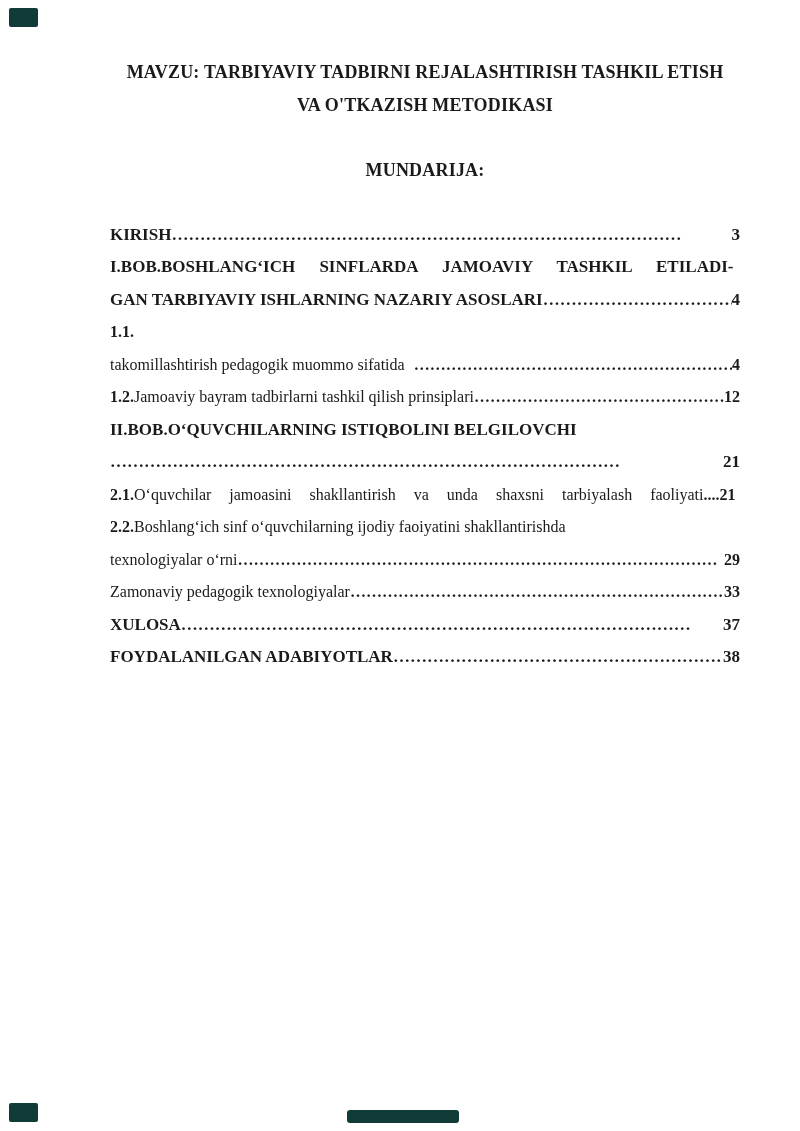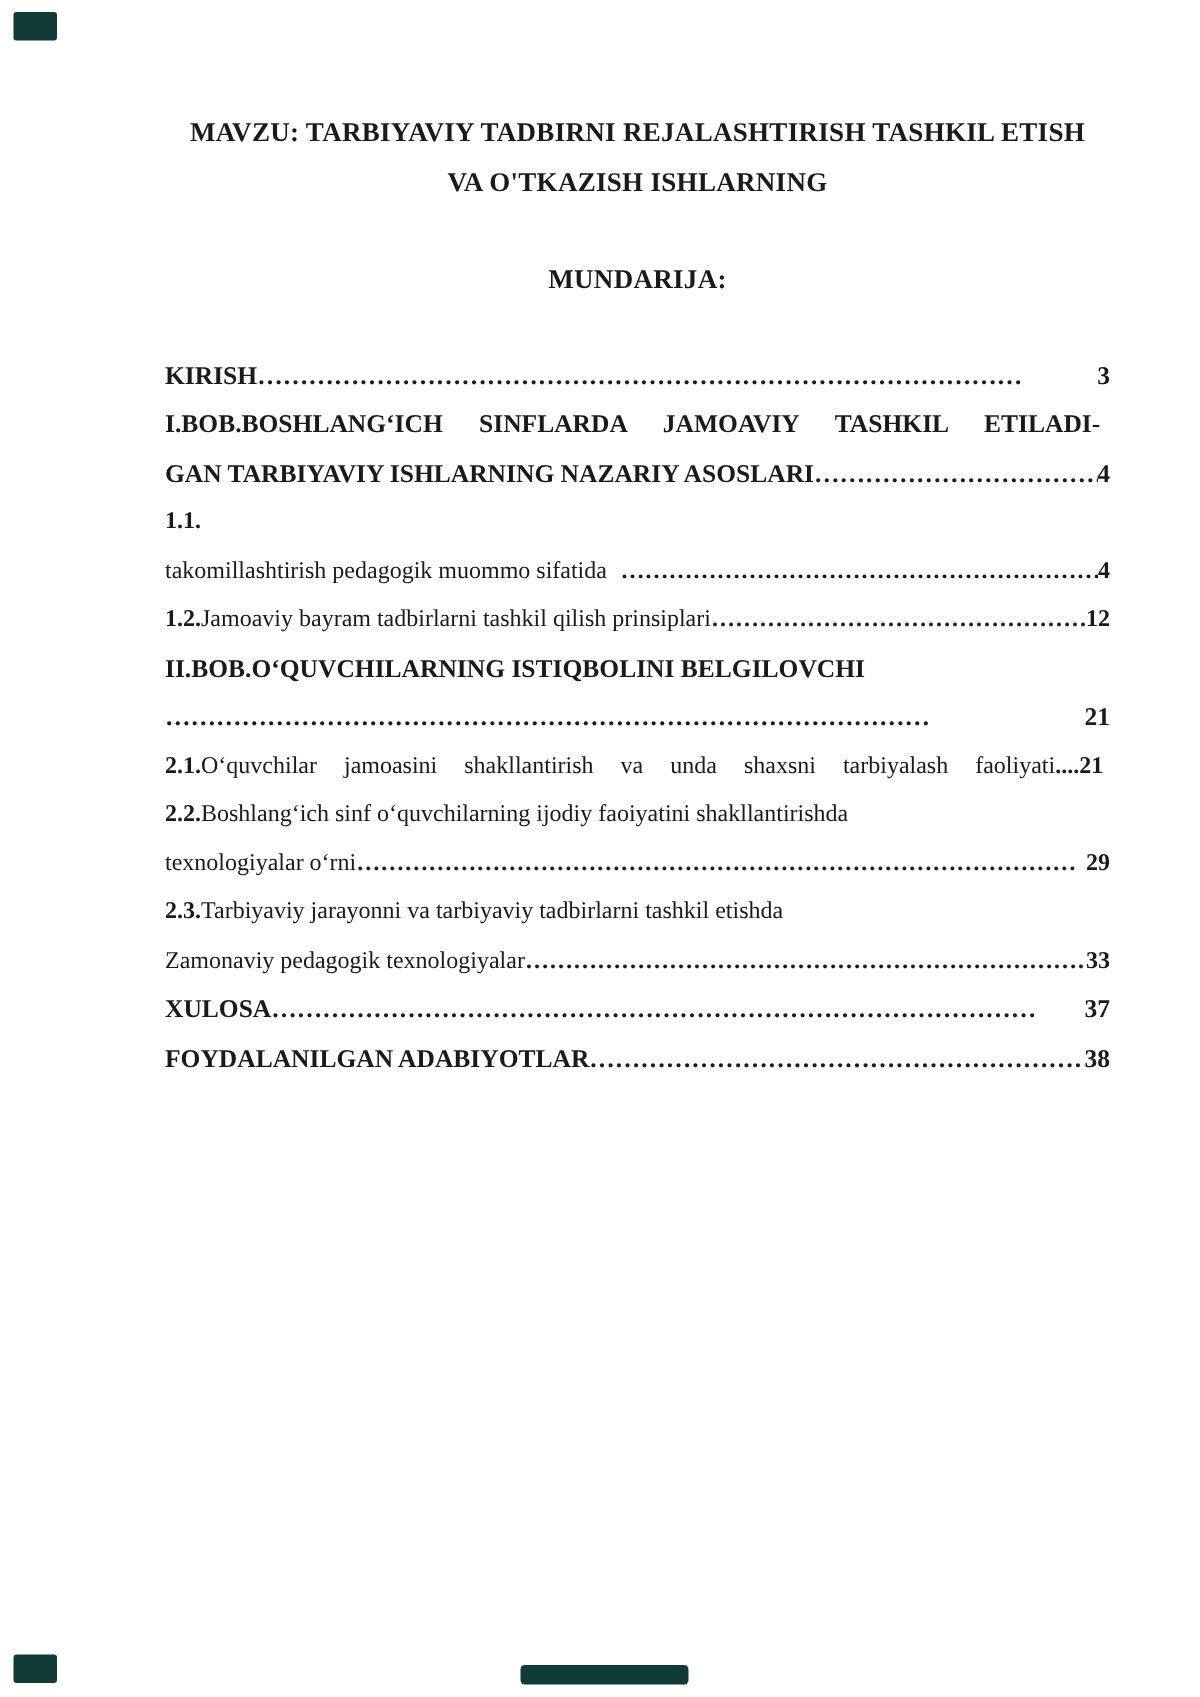--- a/index.html
+++ b/index.html
@@ -6,21 +6,21 @@
   .page{
     position:relative;
     width:800px;height:1131px;
     background:#ffffff;
     font-family:"Liberation Serif","DejaVu Serif",serif;
     color:#1a1a1a;
     overflow:hidden;
   }
   .content{
     position:absolute;
-    left:110px;top:72px;width:630px;
+    left:110px;top:56px;width:630px;
   }
   .title-line{
     font-weight:bold;
     font-size:18px;
     line-height:32.5px;
     text-align:center;
     letter-spacing:0.2px;
     white-space:nowrap;
   }
   .subtitle{font-size:18px;}
@@ -54,21 +54,21 @@
 </style>
 </head>
 <body>
 
 <div class="page">
 
   <div class="mark mark-tl" style="background: rgb(17, 59, 54);"></div>
 
   <div class="content">
     <div class="title-line">MAVZU: TARBIYAVIY TADBIRNI REJALASHTIRISH TASHKIL ETISH</div>
-    <div class="title-line">VA O'TKAZISH ISHLARNING</div>
+    <div class="title-line">VA O'TKAZISH METODIKASI</div>
 
     <div class="spacer"></div>
 
     <div class="title-line subtitle">MUNDARIJA:</div>
 
     <div class="spacer"></div>
 
     <div id="toc">
         <div class="toc-row head">
           <span class="seg b">KIRISH</span>
@@ -113,24 +113,20 @@
         <div class="toc-row">
           <span class="seg b">2.2.</span>
           <span class="seg"> Boshlang‘ich sinf o‘quvchilarning ijodiy faoiyatini shakllantirishda</span>
         </div>
         <div class="toc-row">
           <span class="seg">texnologiyalar o‘rni</span>
           <span class="leader">………………………………………………………………………………</span>
           <span class="pageno">29</span>
         </div>
         <div class="toc-row">
-          <span class="seg b">2.3.</span>
-          <span class="seg"> Tarbiyaviy jarayonni va tarbiyaviy tadbirlarni tashkil etishda</span>
-        </div>
-        <div class="toc-row">
           <span class="seg">Zamonaviy pedagogik texnologiyalar</span>
           <span class="leader">………………………………………………………………………………</span>
           <span class="pageno">33</span>
         </div>
         <div class="toc-row head">
           <span class="seg b">XULOSA</span>
           <span class="leader">………………………………………………………………………………</span>
           <span class="pageno">37</span>
         </div>
         <div class="toc-row head">

